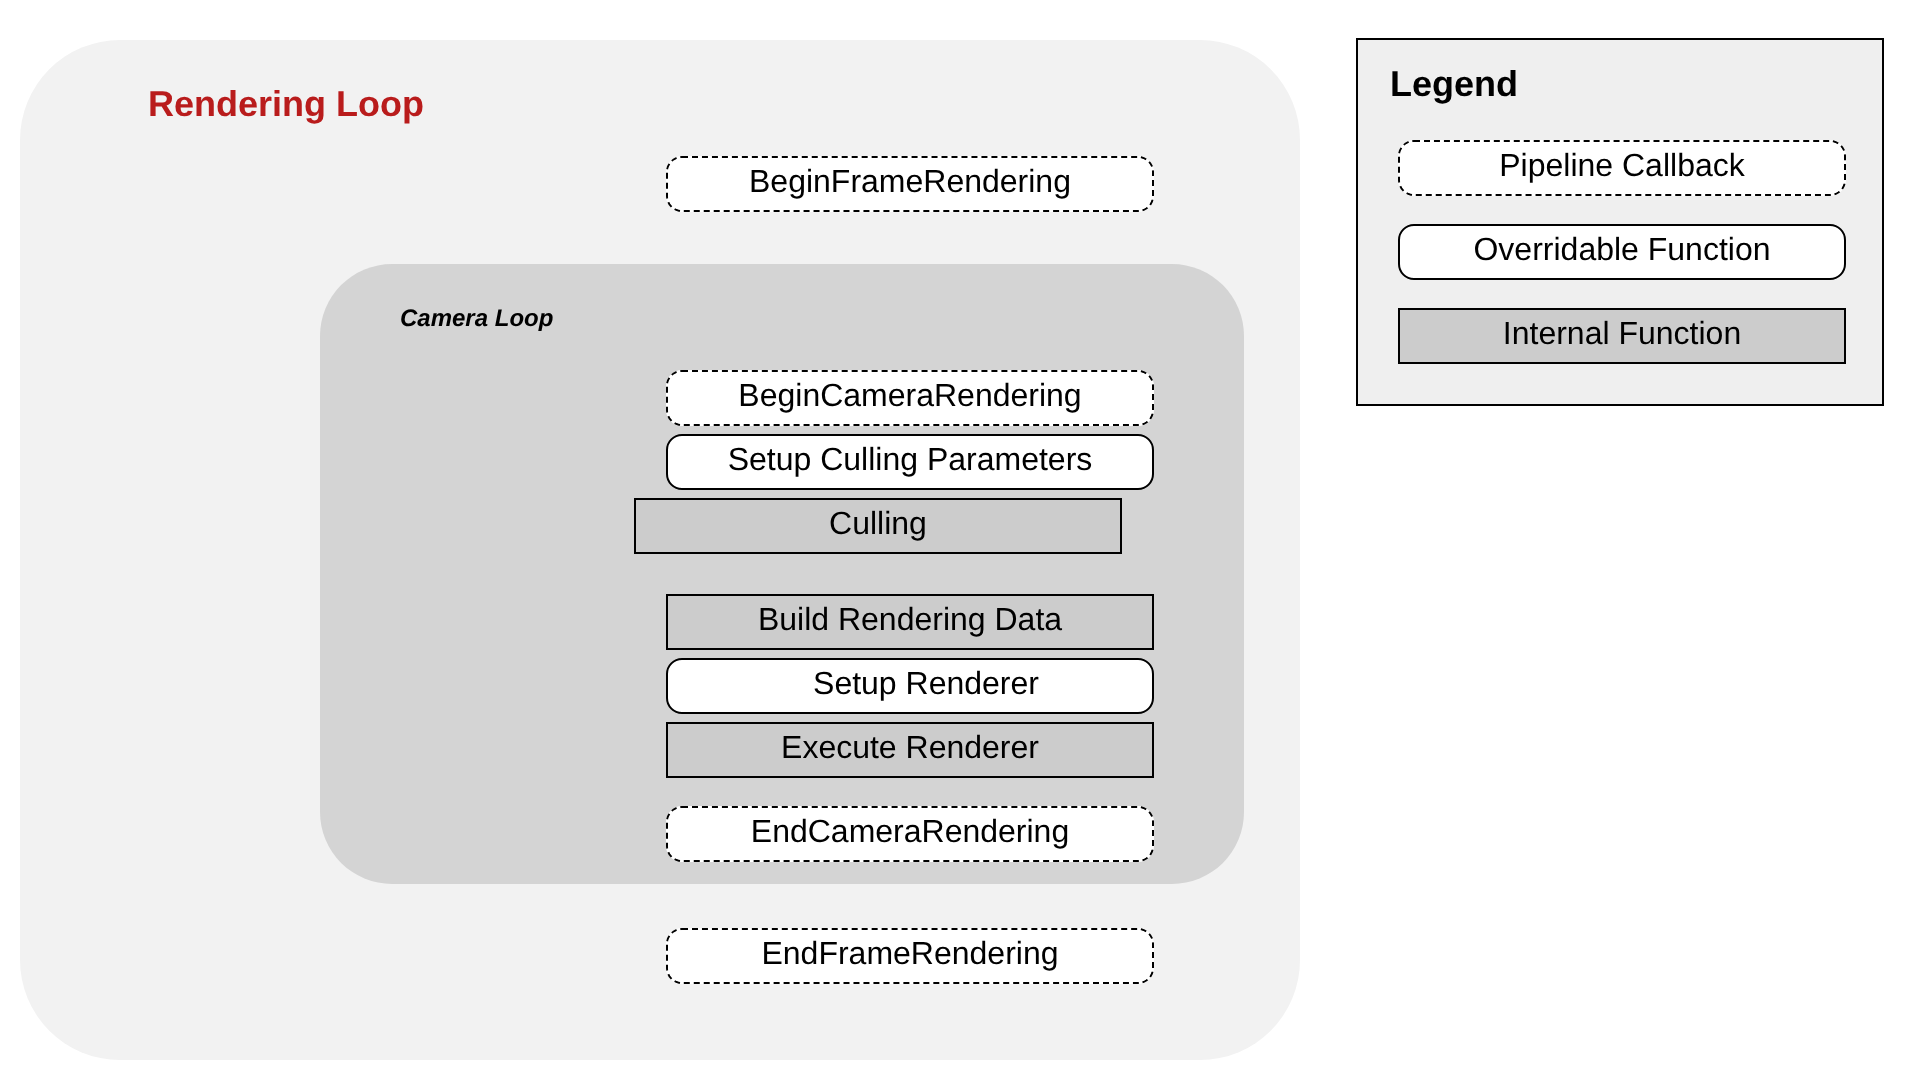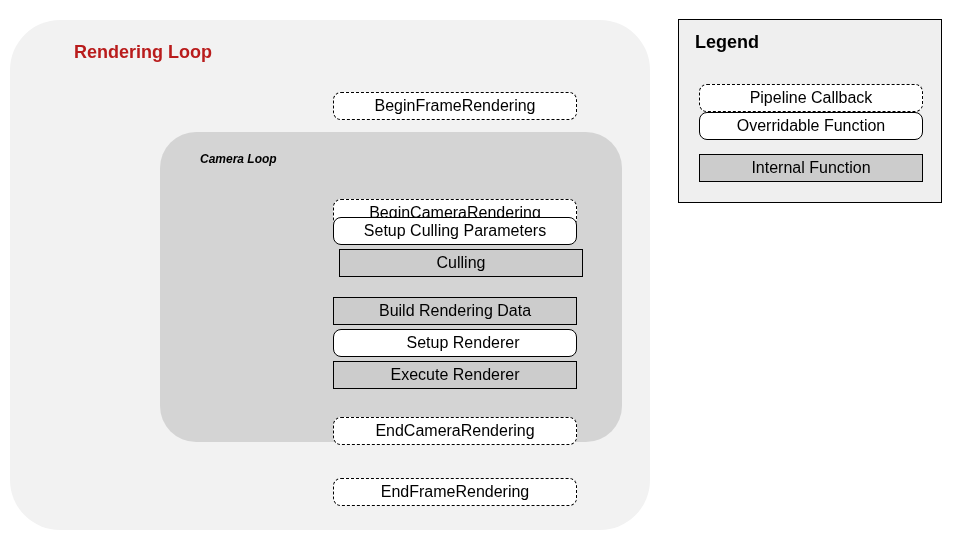--- a/index.html
+++ b/index.html
@@ -51,21 +51,20 @@
     height: 28px;
     text-align: center;
     line-height: 26px;
     font-size: 16px;
     color: #000;
   }
   .step-callback {
     background: #ffffff;
     border: 1.5px dashed #000;
     border-radius: 8px;
-    margin-top: 14px;
   }
   .step-overridable {
     background: #ffffff;
     border: 1.5px solid #000;
     border-radius: 8px;
   }
   .step-internal {
     background: #cccccc;
     border: 1.5px solid #000;
     border-radius: 0;
@@ -104,21 +103,21 @@
 <div class="rendering-loop">
   <div class="rendering-loop-title">Rendering Loop</div>
 
   <div class="step step-callback" style="left:323px; top:58px;">BeginFrameRendering</div>
 
   <div class="camera-loop">
     <div class="camera-loop-title">Camera Loop</div>
 
     <div class="step step-callback" style="left:173px; top:53px;">BeginCameraRendering</div>
     <div class="step step-overridable" style="left:173px; top:85px;">Setup Culling Parameters</div>
-    <div class="step step-internal" style="left:179px; top:117px;">Culling</div>
+    <div class="step step-internal" style="left:157px; top:117px;">Culling</div>
     <div class="step step-internal" style="left:173px; top:165px;">Build Rendering Data</div>
     <div class="step step-overridable" style="left:173px; top:197px;padding-left:16px;">Setup Renderer</div>
     <div class="step step-internal" style="left:173px; top:229px;">Execute Renderer</div>
     <div class="step step-callback" style="left:173px; top:271px;">EndCameraRendering</div>
   </div>
 
   <div class="step step-callback" style="left:323px; top:444px;">EndFrameRendering</div>
 </div>
 
 <div class="legend-box">

